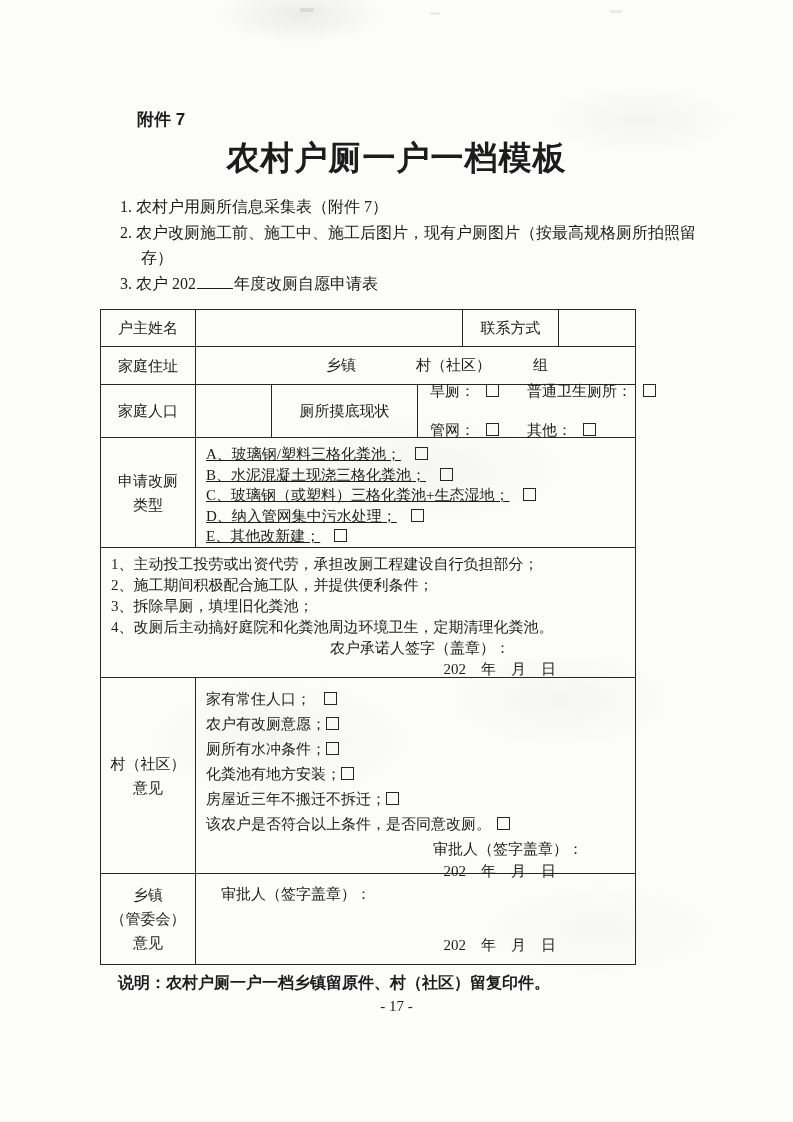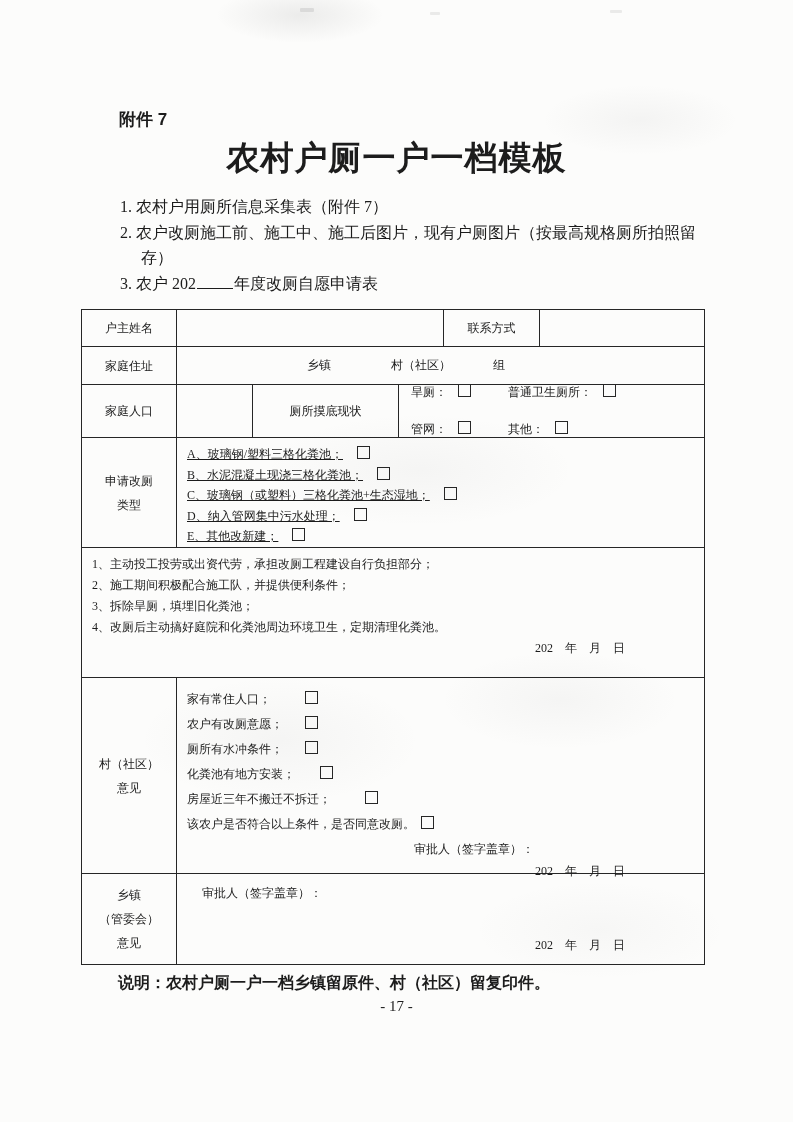--- a/index.html
+++ b/index.html
@@ -19,44 +19,44 @@
     background:
       radial-gradient(140px 50px at 640px 120px, rgba(110,110,110,.06), transparent 70%),
       radial-gradient(220px 80px at 420px 470px, rgba(110,110,110,.05), transparent 70%),
       radial-gradient(200px 90px at 280px 740px, rgba(110,110,110,.05), transparent 70%),
       radial-gradient(170px 70px at 560px 700px, rgba(110,110,110,.05), transparent 70%),
       radial-gradient(180px 70px at 600px 930px, rgba(110,110,110,.04), transparent 70%),
       radial-gradient(120px 40px at 300px 15px, rgba(90,90,90,.10), transparent 70%);
     pointer-events: none;
   }
   .attachment-label {
-    position: absolute; left: 119px; top: 108px;
+    position: absolute; left: 137px; top: 108px;
     font-family: "Liberation Sans", sans-serif;
     font-weight: bold; font-size: 17px;
   }
   .doc-title {
     position: absolute; left: 0; top: 136px; width: 100%;
     text-align: center;
     font-size: 33px; font-weight: bold; letter-spacing: 1px;
   }
   .intro {
     position: absolute; left: 120px; top: 194px; width: 582px;
     font-size: 16px; line-height: 25px;
   }
   .intro-item { padding-left: 21px; text-indent: -21px; margin-bottom: 1px; }
   .blank-line {
     display: inline-block; width: 36px; height: 1px;
     border-bottom: 1.3px solid #1c1c1c; vertical-align: baseline;
     margin: 0 1px;
   }
   
   .ftable {
-    position: absolute; left: 81px; top: 309px; width: 624px;
+    position: absolute; left: 100px; top: 309px; width: 536px;
     border: 1.6px solid #262626;
-    font-size: 12px;
+    font-size: 15px;
     box-sizing: border-box;
   }
   .tr { display: flex; border-bottom: 1.4px solid #262626; box-sizing: border-box; }
   .tr:last-child { border-bottom: none; }
   .cell { box-sizing: border-box; border-right: 1.4px solid #262626; }
   .cell:last-child { border-right: none; }
   .label-cell {
     width: 95px; flex: none;
     display: flex; flex-direction: column; align-items: center; justify-content: center;
     text-align: center; line-height: 24px;
@@ -179,20 +179,21 @@
         <div class="opt-line"><span>E、其他改新建；</span><span class="cb"></span></div>
       </div>
     </div>
 
     <div class="tr r5">
       <div class="cell fill-cell commit-cell">
         <div class="commit-line">1、主动投工投劳或出资代劳，承担改厕工程建设自行负担部分；</div>
         <div class="commit-line">2、施工期间积极配合施工队，并提供便利条件；</div>
         <div class="commit-line">3、拆除旱厕，填埋旧化粪池；</div>
         <div class="commit-line">4、改厕后主动搞好庭院和化粪池周边环境卫生，定期清理化粪池。</div>
+        <div class="sign-line"><span class="sign-indent">农户承诺人签字（盖章）：</span></div>
         <div class="date-line">202    年    月    日</div>
       </div>
     </div>
 
     <div class="tr r6">
       <div class="cell label-cell">
         <span>村（社区）</span>
         <span>意见</span>
       </div>
       <div class="cell fill-cell village-cell">

